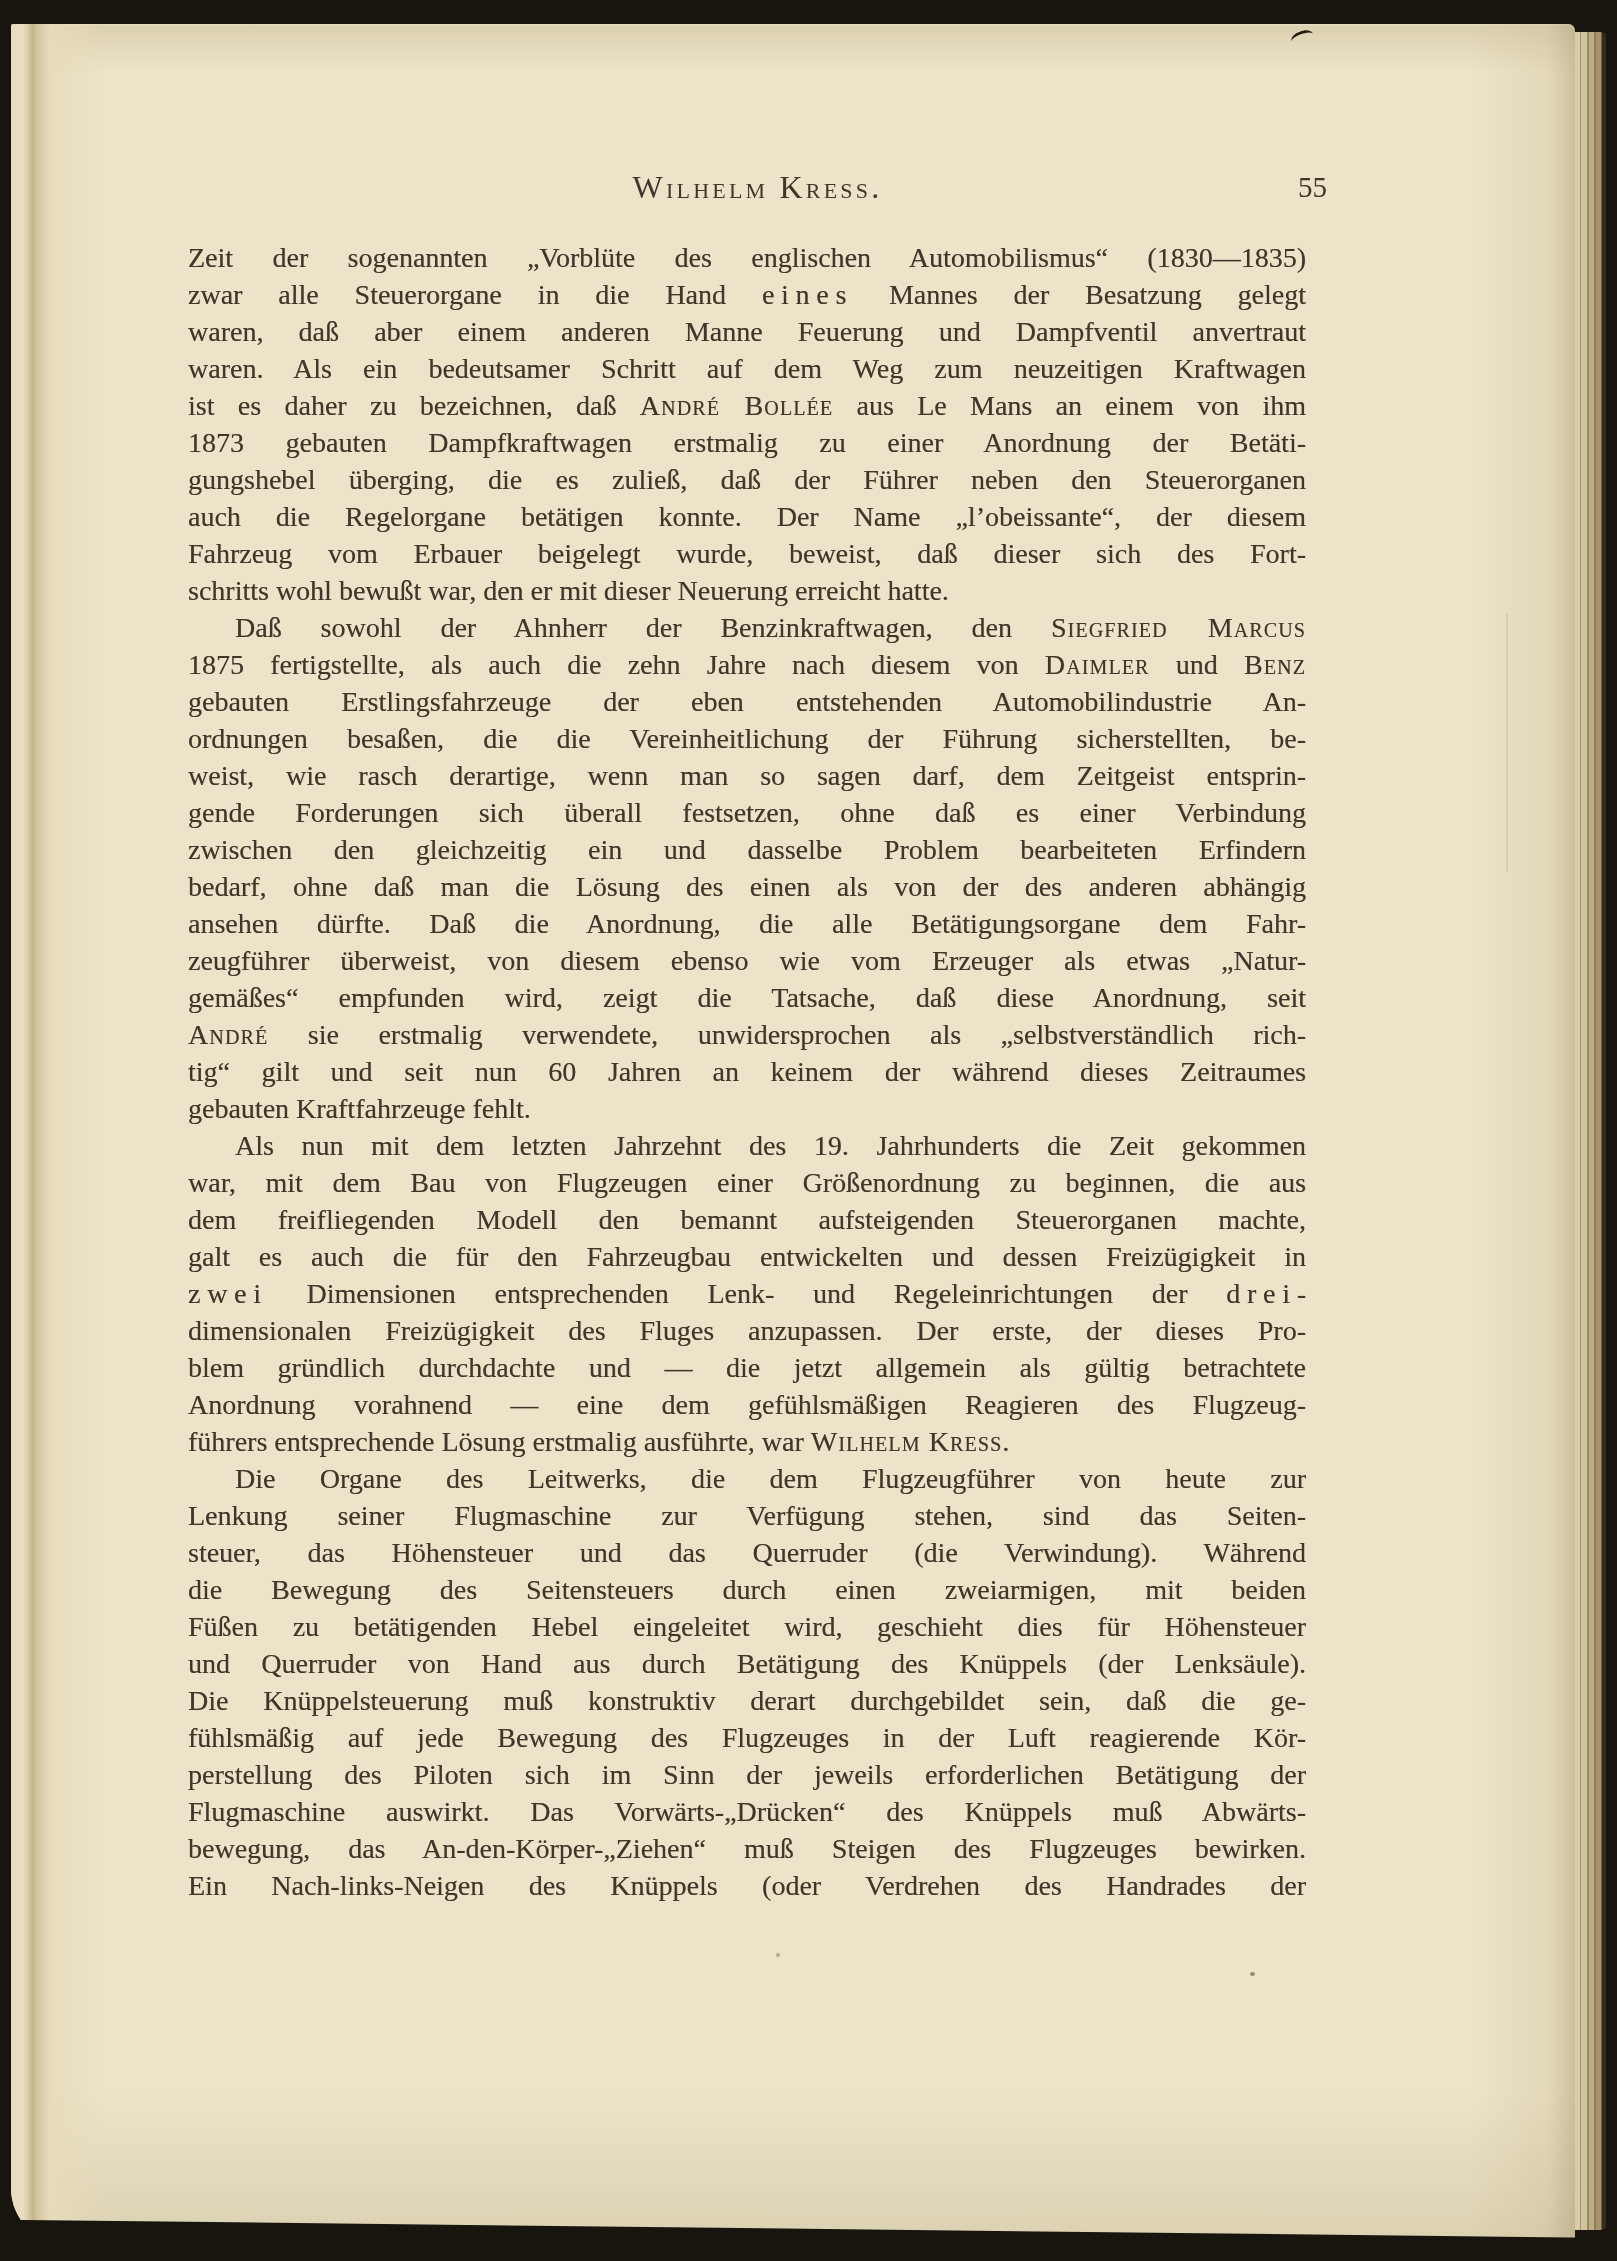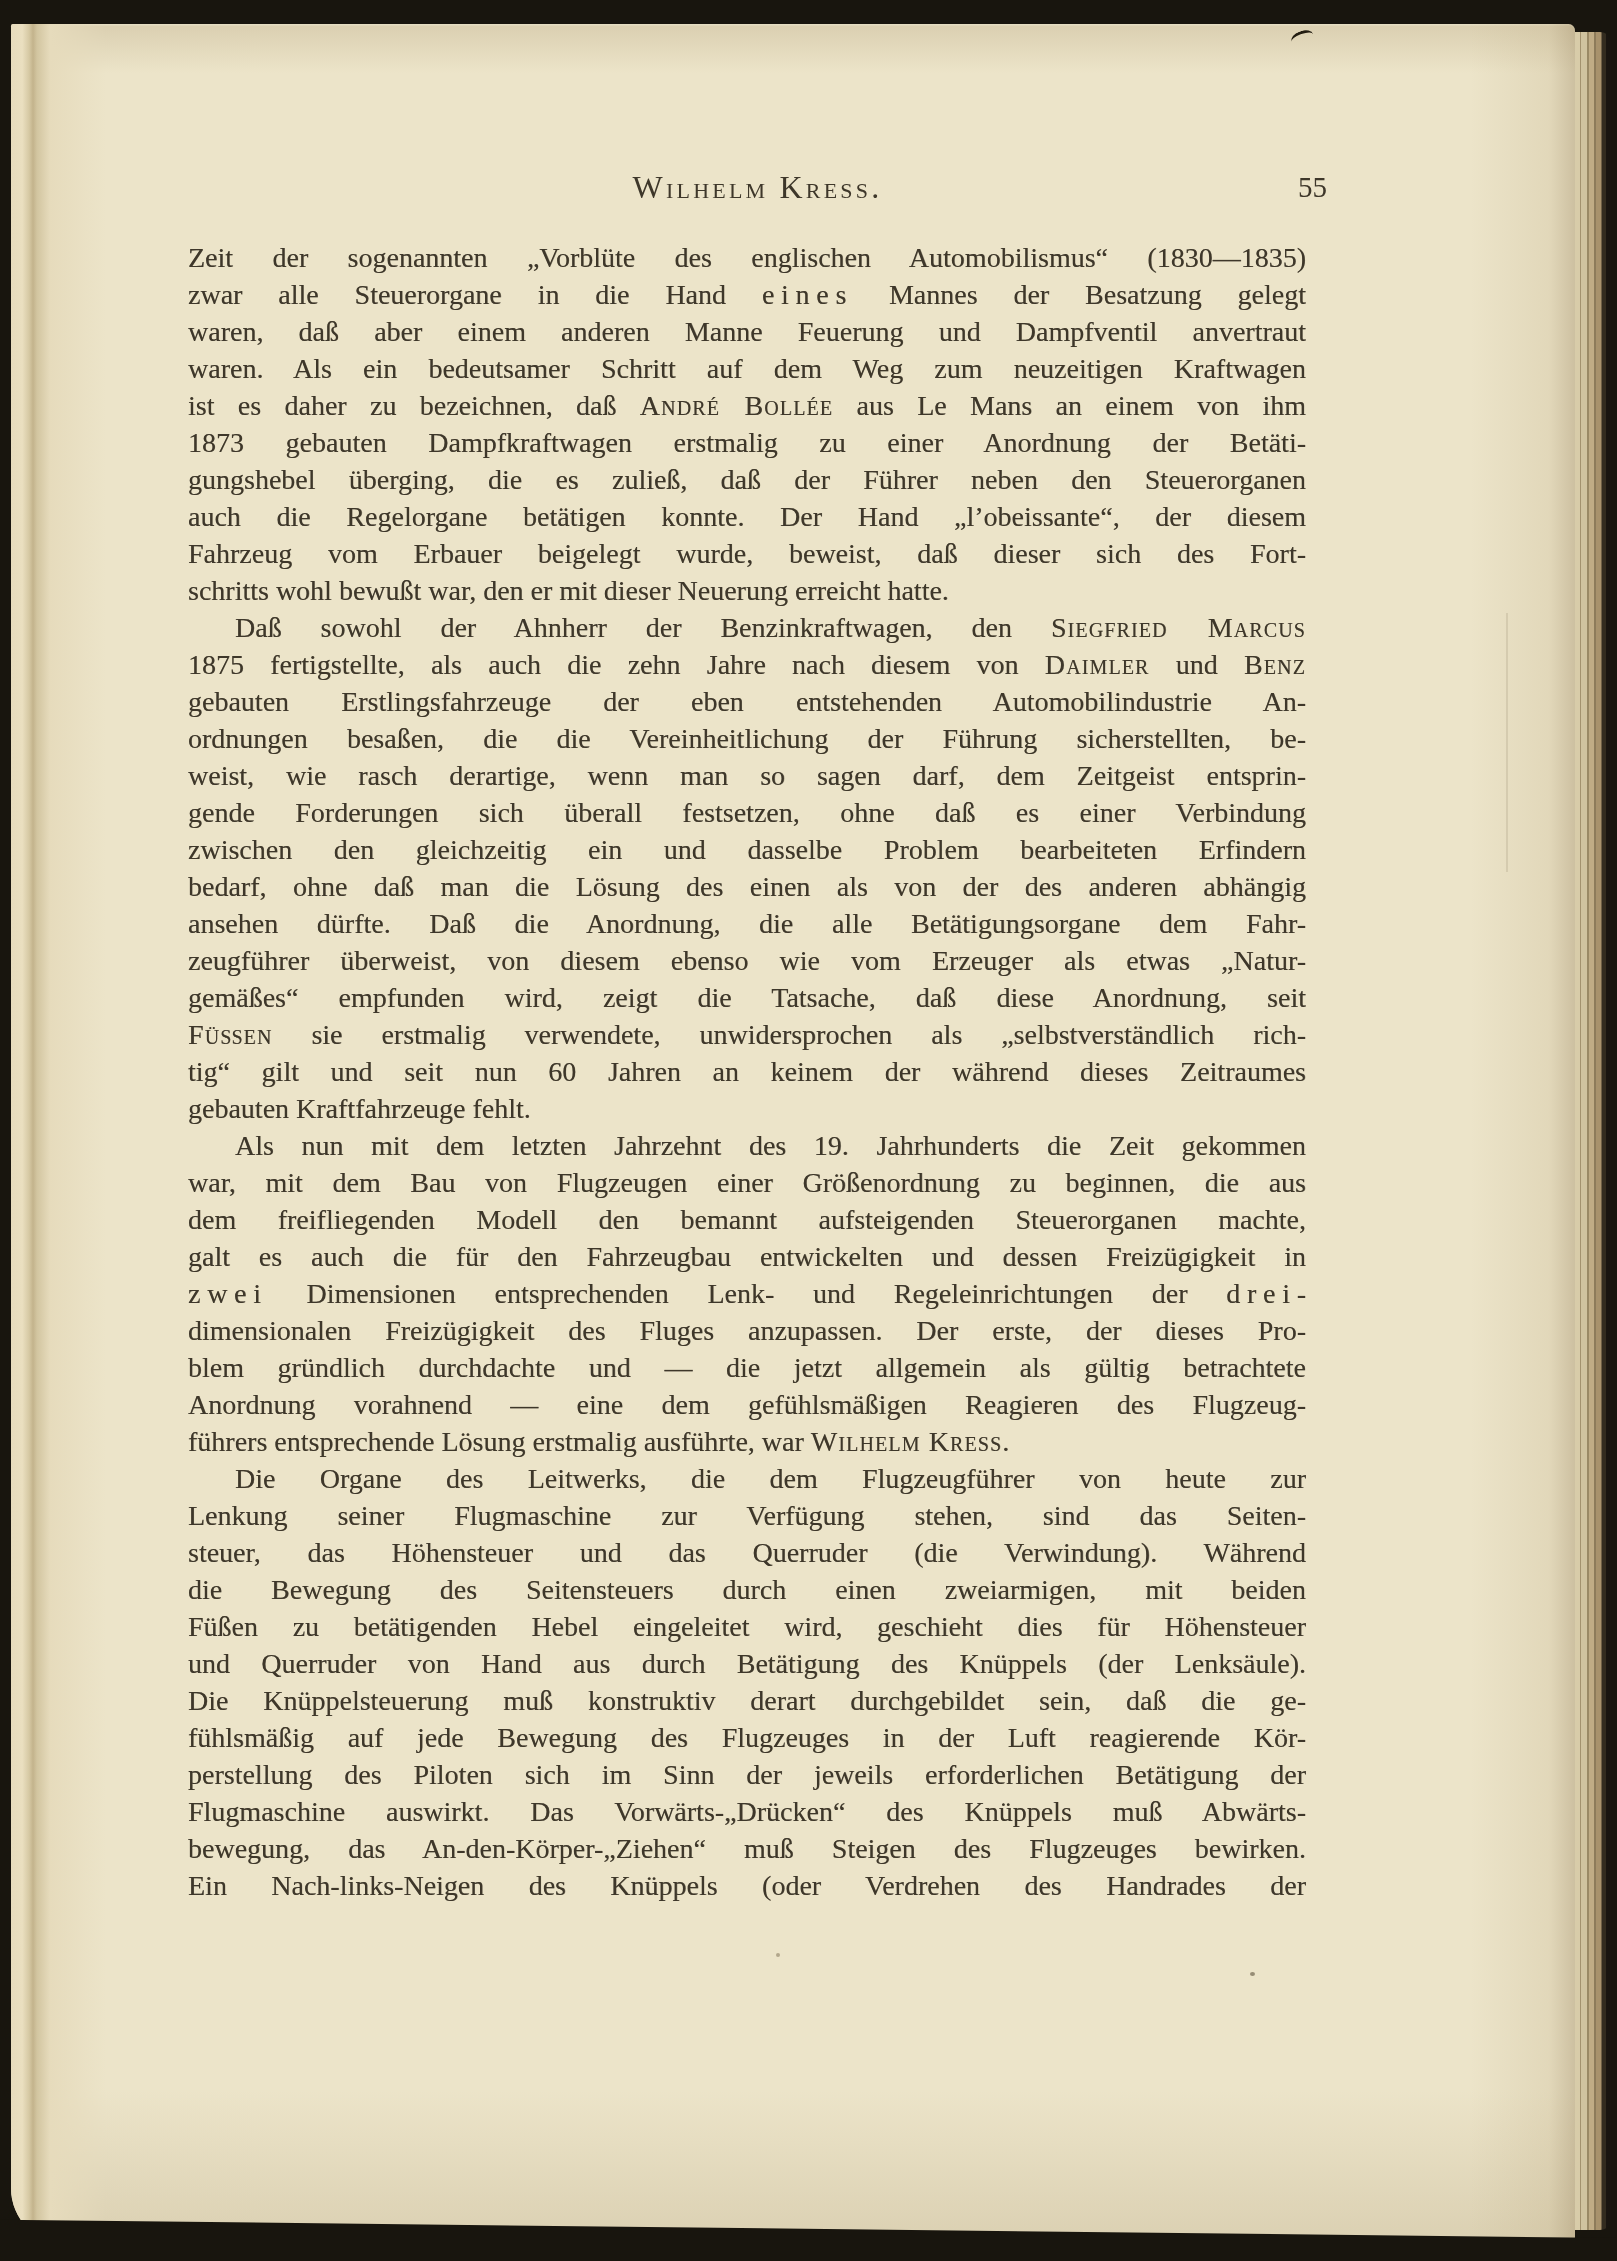--- a/index.html
+++ b/index.html
@@ -110,37 +110,37 @@
 
   <div class="text-block">
       <div class="paragraph">
         <div class="line">Zeit der sogenannten „Vorblüte des englischen Automobilismus“ (1830—1835)</div>
         <div class="line">zwar alle Steuerorgane in die Hand <span class="sp">eines</span> Mannes der Besatzung gelegt</div>
         <div class="line">waren, daß aber einem anderen Manne Feuerung und Dampfventil anvertraut</div>
         <div class="line">waren. Als ein bedeutsamer Schritt auf dem Weg zum neuzeitigen Kraftwagen</div>
         <div class="line">ist es daher zu bezeichnen, daß <span class="sc">André Bollée</span> aus Le Mans an einem von ihm</div>
         <div class="line">1873 gebauten Dampfkraftwagen erstmalig zu einer Anordnung der Betäti-</div>
         <div class="line">gungshebel überging, die es zuließ, daß der Führer neben den Steuerorganen</div>
-        <div class="line">auch die Regelorgane betätigen konnte. Der Hand „l’obeissante“, der diesem</div>
+        <div class="line">auch die Regelorgane betätigen konnte. Der Name „l’obeissante“, der diesem</div>
         <div class="line">Fahrzeug vom Erbauer beigelegt wurde, beweist, daß dieser sich des Fort-</div>
         <div class="line endline">schritts wohl bewußt war, den er mit dieser Neuerung erreicht hatte.</div>
       </div>
       <div class="paragraph">
         <div class="line indent">Daß sowohl der Ahnherr der Benzinkraftwagen, den <span class="sc">Siegfried Marcus</span></div>
         <div class="line">1875 fertigstellte, als auch die zehn Jahre nach diesem von <span class="sc">Daimler</span> und <span class="sc">Benz</span></div>
         <div class="line">gebauten Erstlingsfahrzeuge der eben entstehenden Automobilindustrie An-</div>
         <div class="line">ordnungen besaßen, die die Vereinheitlichung der Führung sicherstellten, be-</div>
         <div class="line">weist, wie rasch derartige, wenn man so sagen darf, dem Zeitgeist entsprin-</div>
         <div class="line">gende Forderungen sich überall festsetzen, ohne daß es einer Verbindung</div>
         <div class="line">zwischen den gleichzeitig ein und dasselbe Problem bearbeiteten Erfindern</div>
         <div class="line">bedarf, ohne daß man die Lösung des einen als von der des anderen abhängig</div>
         <div class="line">ansehen dürfte. Daß die Anordnung, die alle Betätigungsorgane dem Fahr-</div>
         <div class="line">zeugführer überweist, von diesem ebenso wie vom Erzeuger als etwas „Natur-</div>
         <div class="line">gemäßes“ empfunden wird, zeigt die Tatsache, daß diese Anordnung, seit</div>
-        <div class="line"><span class="sc">Füßen</span> sie erstmalig verwendete, unwidersprochen als „selbstverständlich rich-</div>
+        <div class="line"><span class="sc">André</span> sie erstmalig verwendete, unwidersprochen als „selbstverständlich rich-</div>
         <div class="line">tig“ gilt und seit nun 60 Jahren an keinem der während dieses Zeitraumes</div>
         <div class="line endline">gebauten Kraftfahrzeuge fehlt.</div>
       </div>
       <div class="paragraph">
         <div class="line indent">Als nun mit dem letzten Jahrzehnt des 19. Jahrhunderts die Zeit gekommen</div>
         <div class="line">war, mit dem Bau von Flugzeugen einer Größenordnung zu beginnen, die aus</div>
         <div class="line">dem freifliegenden Modell den bemannt aufsteigenden Steuerorganen machte,</div>
         <div class="line">galt es auch die für den Fahrzeugbau entwickelten und dessen Freizügigkeit in</div>
         <div class="line"><span class="sp">zwei</span> Dimensionen entsprechenden Lenk- und Regeleinrichtungen der <span class="sp">drei</span>-</div>
         <div class="line">dimensionalen Freizügigkeit des Fluges anzupassen. Der erste, der dieses Pro-</div>

